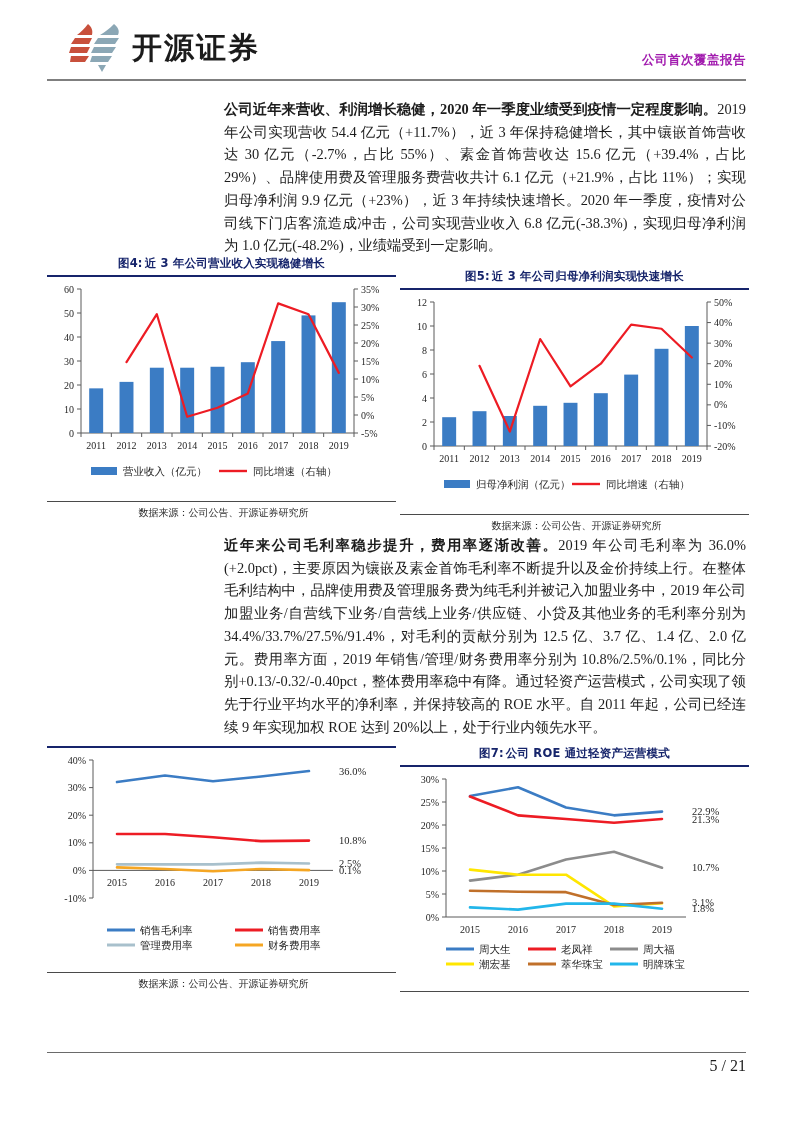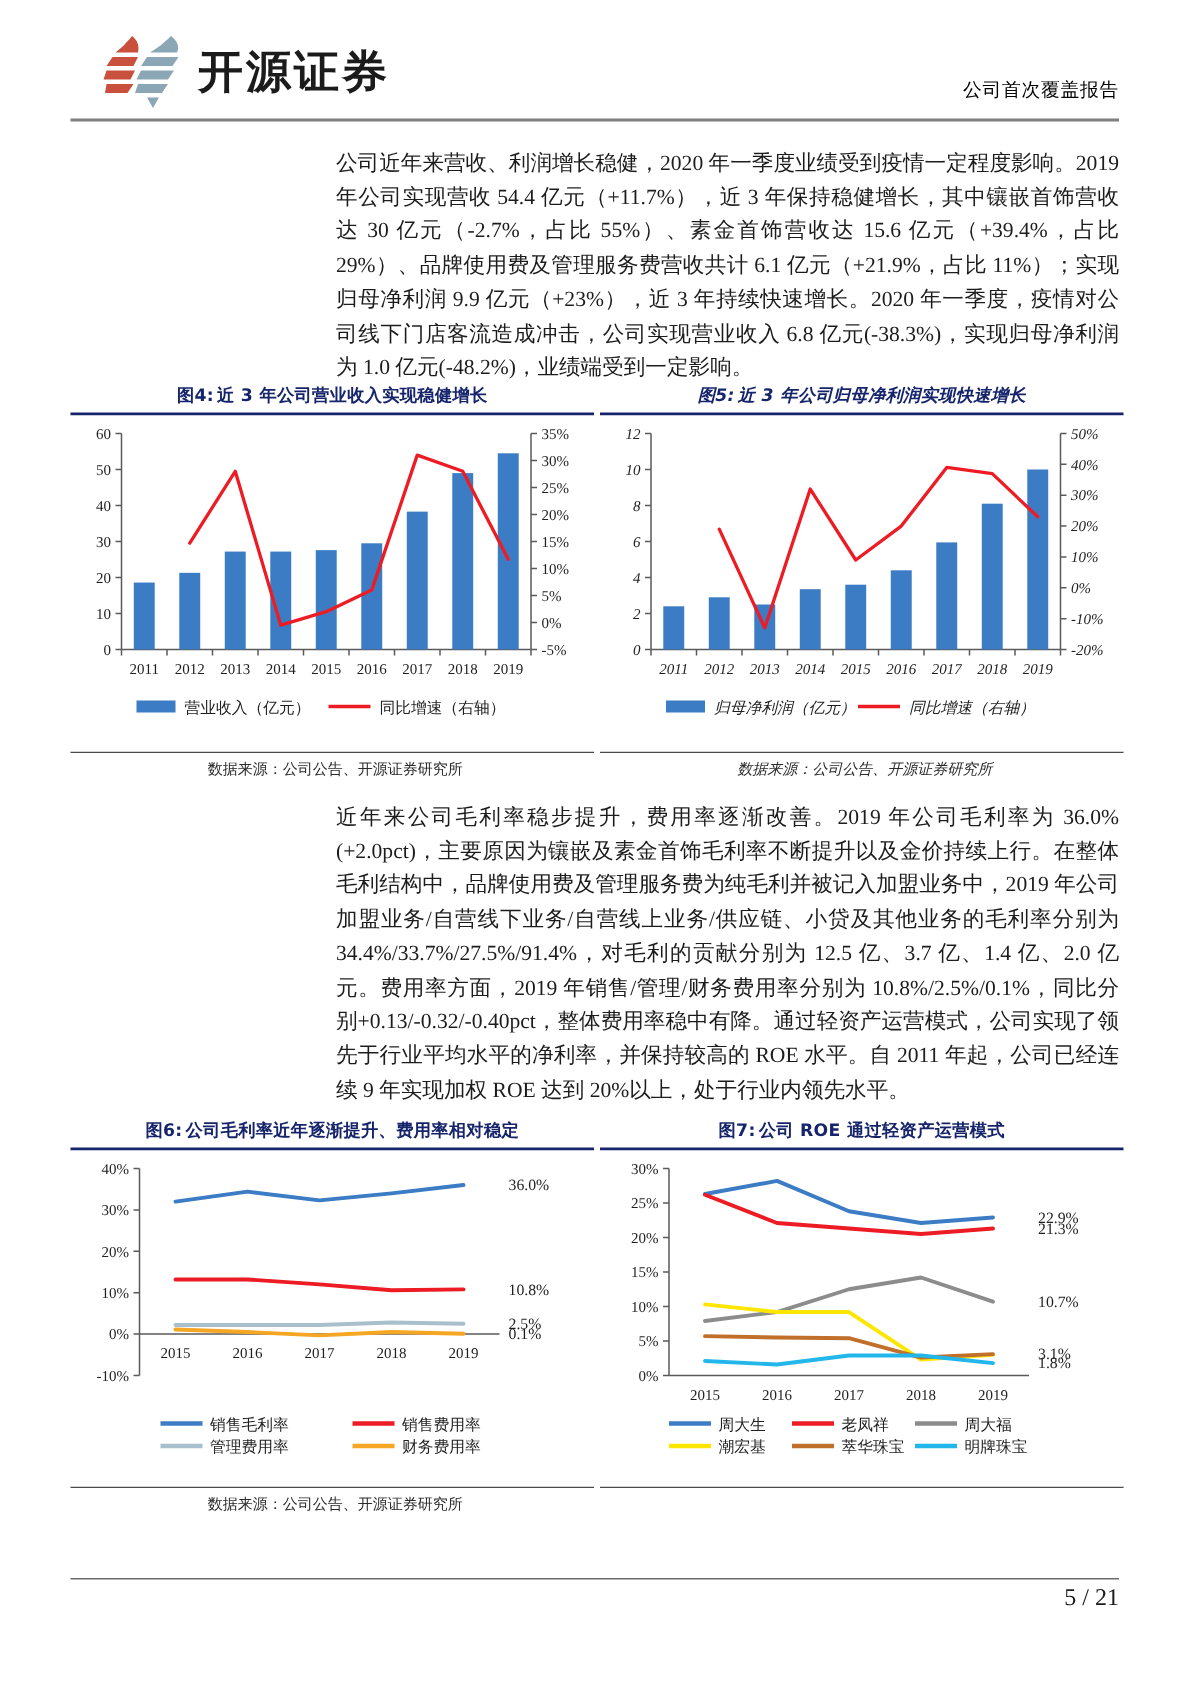--- a/index.html
+++ b/index.html
@@ -15,31 +15,31 @@
 
   
   .header { position:absolute; left:0; top:0; width:793px; height:88px; }
   .logo-wrap { position:absolute; left:68px; top:22px; display:flex; align-items:center; gap:8px; }
   .logo-mark { width:56px; height:52px; }
   .logo-text { font-family:"DejaVu Sans", sans-serif; font-weight:bold; font-size:30px;
                letter-spacing:2px; color:#1b1b1b; }
   .header-title {
     position:absolute; right:47px; top:52px;
     font-family:"DejaVu Sans", sans-serif;
-    font-weight:normal; font-size:12.5px; color:#000000; letter-spacing:.5px;
+    font-weight:bold; font-size:12.5px; color:#a21caf; letter-spacing:.5px;
   }
   .header-rule { position:absolute; left:47px; top:79px; width:699px; height:2px; background:#7f7f7f; }
 
   
   .para {
     position:absolute; left:224px; width:522px;
     font-size:14.4px; line-height:22.7px; color:#1c1c1c;
     text-align:justify; text-justify:inter-ideograph;
   }
-  .para b { font-weight:normal; }
+  .para b { font-weight:bold; }
   #para1 { top:98px; }
   #para2 { top:534px; }
 
   
   .fig {
     position:absolute; width:349px;text-align:center;
   }
   .fig-title {
     font-family:"DejaVu Sans", sans-serif;
     font-weight:bold; font-size:11.5px; color:#16246b;
@@ -47,21 +47,21 @@
   }
   .fig-title .num { margin-right:2px; }
   .fig-rule { height:1.6px; background:#16246b; }
   .fig-box { height:224px; position:relative; background:#fff; }
   .fig-src-rule { height:1px; background:#4a4a4a; }
   .fig-src {
     font-size:10px; color:#2b2b2b; padding:4px 0 0 4px;
     font-family:"Liberation Serif", serif;
   }
   #fig4 { left:47px; top:256px; }
-  #fig5 { left:400px; top:256px;font-style:italic; }
+  #fig5 { left:400px; top:269px; }
   #fig6 { left:47px; top:746px; }
   #fig7 { left:400px; top:746px; }
 
   
   svg.chart { display:block; }
   .axis-line { stroke:#5a5a5a; stroke-width:1; }
   .tick-lbl { font-family:"Liberation Serif", serif; font-size:10px; fill:#1f1f1f; }
   .tick-lbl-r { font-family:"Liberation Serif", serif; font-size:10px; fill:#1f1f1f; }
   .cat-lbl { font-family:"Liberation Serif", serif; font-size:10px; fill:#1f1f1f; }
   .legend-lbl { font-family:"Liberation Serif", serif; font-size:10.5px; fill:#1f1f1f; }
@@ -264,23 +264,20 @@
     </div>
     <div class="fig-src-rule"></div>
     <div class="fig-src">数据来源：公司公告、开源证券研究所</div>
   </div>
 
   <div class="para" id="para2">
     <b>近年来公司毛利率稳步提升，费用率逐渐改善。</b><span>2019 年公司毛利率为 36.0%(+2.0pct)，主要原因为镶嵌及素金首饰毛利率不断提升以及金价持续上行。在整体毛利结构中，品牌使用费及管理服务费为纯毛利并被记入加盟业务中，2019 年公司加盟业务/自营线下业务/自营线上业务/供应链、小贷及其他业务的毛利率分别为 34.4%/33.7%/27.5%/91.4%，对毛利的贡献分别为 12.5 亿、3.7 亿、1.4 亿、2.0 亿元。费用率方面，2019 年销售/管理/财务费用率分别为 10.8%/2.5%/0.1%，同比分别+0.13/-0.32/-0.40pct，整体费用率稳中有降。通过轻资产运营模式，公司实现了领先于行业平均水平的净利率，并保持较高的 ROE 水平。自 2011 年起，公司已经连续 9 年实现加权 ROE 达到 20%以上，处于行业内领先水平。</span>
   </div>
 
   <div class="fig" id="fig6">
-    <div class="fig-title">
-      <span class="num">图6:</span><span>公司毛利率近年逐渐提升、费用率相对稳定</span>
-    </div>
     <div class="fig-rule"></div>
     <div class="fig-box">
       <svg class="chart" id="svg-fig6" width="349" height="224" viewBox="0 0 349 224">
           <line x1="46" y1="12" x2="46" y2="150" class="axis-line"></line>
           <line x1="42" y1="150" x2="46" y2="150" class="axis-line"></line>
           <line x1="42" y1="122.4" x2="46" y2="122.4" class="axis-line"></line>
           <line x1="42" y1="94.8" x2="46" y2="94.8" class="axis-line"></line>
           <line x1="42" y1="67.2" x2="46" y2="67.2" class="axis-line"></line>
           <line x1="42" y1="39.599999999999994" x2="46" y2="39.599999999999994" class="axis-line"></line>
           <line x1="42" y1="12" x2="46" y2="12" class="axis-line"></line>

